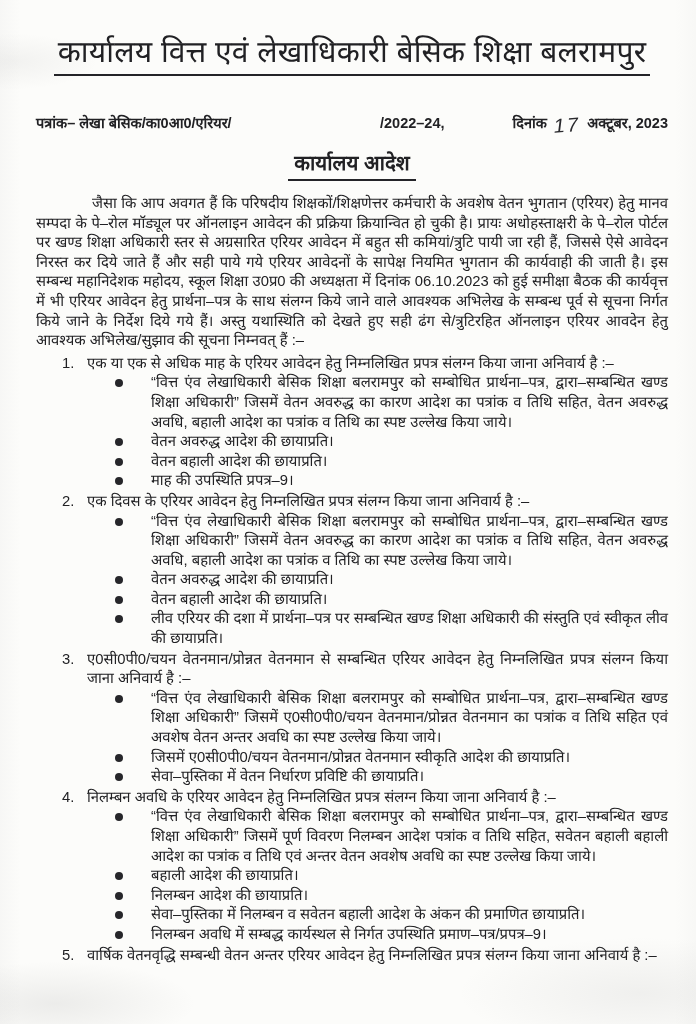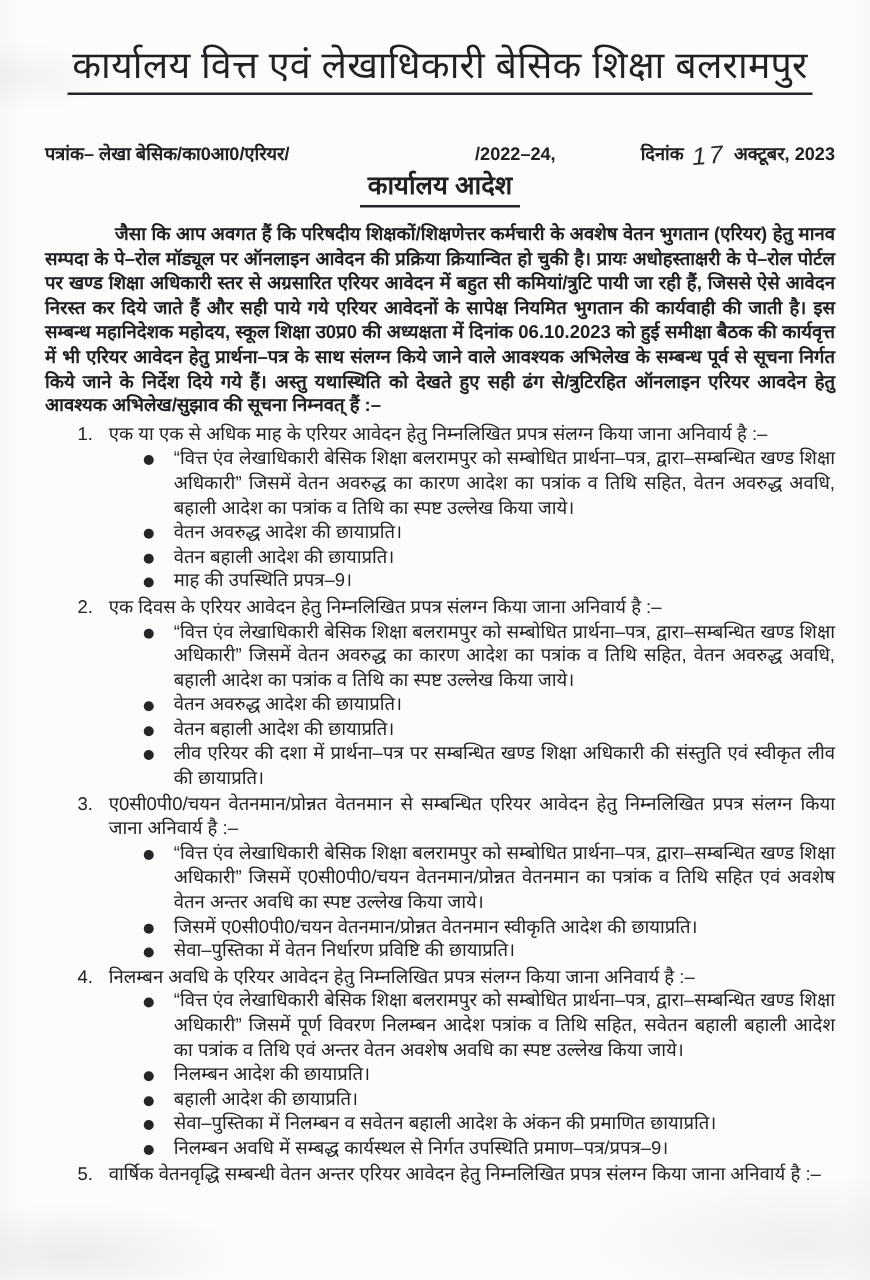--- a/index.html
+++ b/index.html
@@ -36,45 +36,45 @@
   .ref-year{flex:0 0 auto;}
   .ref-gap2{flex:0 0 68px;}
   .dateline{flex:0 0 auto;display:flex;align-items:flex-end;gap:7px;}
   .hand-day{
     display:inline-block;
     font-weight:400;font-size:20px;line-height:14px;
     transform:skewX(-12deg) rotate(-5deg);
     letter-spacing:2px;
     color:#2a2a2e;
   }
-  .order-wrap{text-align:center;margin-top:1px;}
+  .order-wrap{text-align:center;margin-top:16px;}
   .order-heading{
     display:inline-block;
     font-size:20.5px;font-weight:700;
     border-bottom:2.5px solid #242428;
     padding:0 6px 3px 6px;
   }
   .intro{
     margin-top:13px;
     font-size:14.8px;line-height:19.6px;
-    font-weight:700;
+    font-weight:400;
     text-align:justify;
     text-indent:56px;
   }
   .list{margin-top:3px;}
   .item{
     display:flex;
     padding-left:26px;
     font-size:14.8px;line-height:19.6px;font-weight:500;
     margin-top:1px;
   }
   .num{flex:0 0 25px;}
   .ibody{flex:1 1 auto;min-width:0;}
   .itext{text-align:justify;}
-  .bullet{display:flex;padding-left:28px;}
+  .bullet{display:flex;padding-left:28px;gap:12px;}
   .dot{
     flex:0 0 8px;
     width:8px;height:8px;border-radius:50%;
     background:#26262a;
     margin:6px 16px 0 0;
   }
   .btext{flex:1 1 auto;text-align:justify;min-width:0;}
 </style>
 </head>
 <body>
@@ -174,25 +174,25 @@
       <div class="item">
         <span class="num">4.</span>
         <div class="ibody">
           <div class="itext">निलम्बन अवधि के एरियर आवेदन हेतु निम्नलिखित प्रपत्र संलग्न किया जाना अनिवार्य है :–</div>
           <div class="bullet">
               <span class="dot"></span>
               <div class="btext">“वित्त एंव लेखाधिकारी बेसिक शिक्षा बलरामपुर को सम्बोधित प्रार्थना–पत्र, द्वारा–सम्बन्धित खण्ड शिक्षा अधिकारी” जिसमें पूर्ण विवरण निलम्बन आदेश  पत्रांक व तिथि सहित, सवेतन बहाली बहाली आदेश का पत्रांक व तिथि एवं अन्तर वेतन अवशेष अवधि का स्पष्ट उल्लेख किया जाये।</div>
             </div>
           <div class="bullet">
               <span class="dot"></span>
+              <div class="btext">बहाली आदेश की छायाप्रति।</div>
+            </div>
+          <div class="bullet">
+              <span class="dot"></span>
               <div class="btext">निलम्बन आदेश की छायाप्रति।</div>
-            </div>
-          <div class="bullet">
-              <span class="dot"></span>
-              <div class="btext">बहाली आदेश की छायाप्रति।</div>
             </div>
           <div class="bullet">
               <span class="dot"></span>
               <div class="btext">सेवा–पुस्तिका में निलम्बन व सवेतन बहाली आदेश के अंकन की प्रमाणित छायाप्रति।</div>
             </div>
           <div class="bullet">
               <span class="dot"></span>
               <div class="btext">निलम्बन अवधि में सम्बद्ध कार्यस्थल से निर्गत उपस्थिति प्रमाण–पत्र/प्रपत्र–9।</div>
             </div>
         </div>

